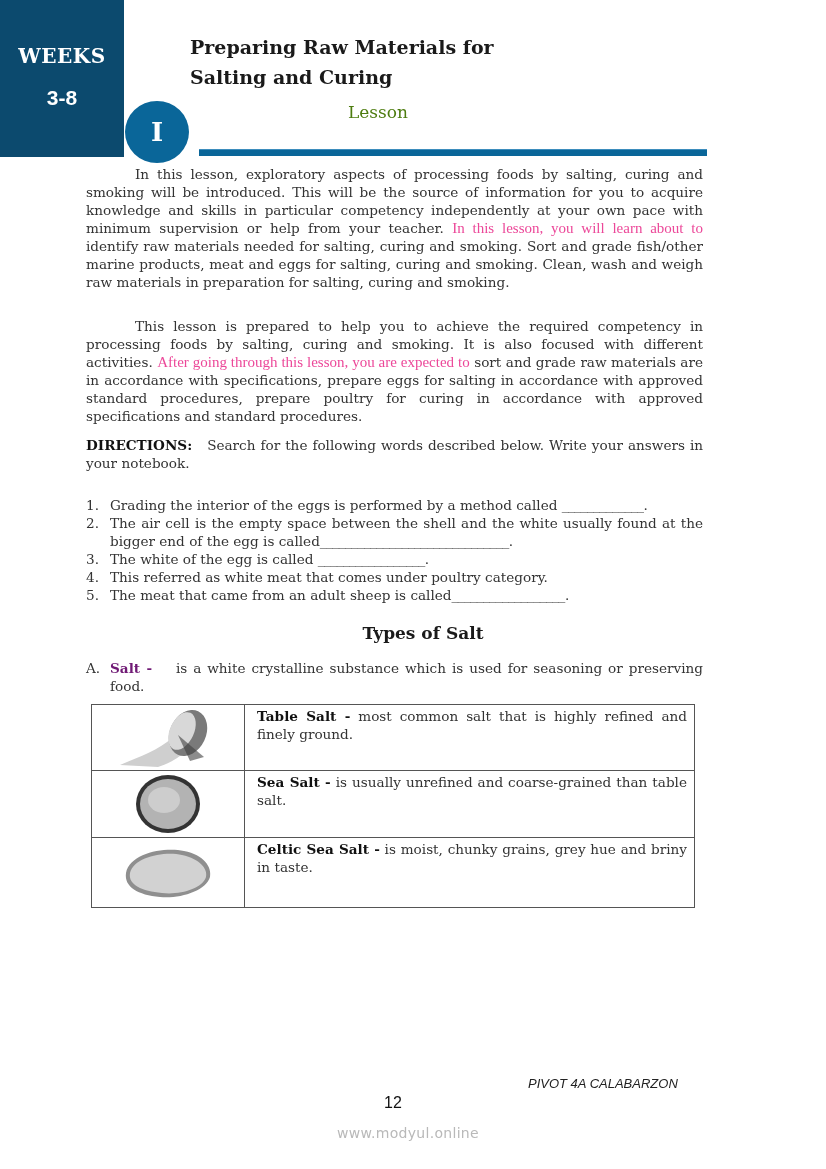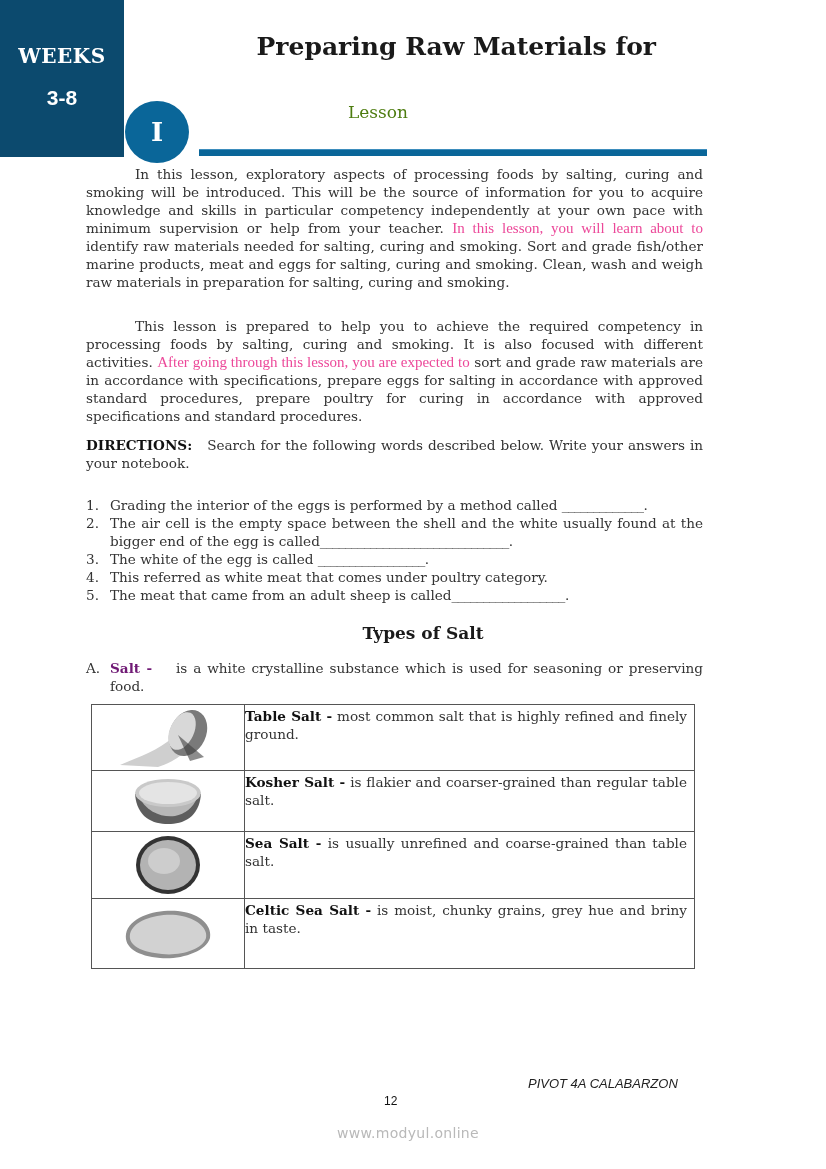--- a/index.html
+++ b/index.html
@@ -20,22 +20,22 @@
       position: absolute; left: 0; right: 0; top: 86px;
       font-family: "Liberation Sans", sans-serif; font-weight: bold; font-size: 21px;
     }
     .lesson-circle {
       position: absolute; left: 125px; top: 101px; width: 64px; height: 62px;
       border-radius: 50%; background: #0a6699; color: #ffffff;
       font-family: "DejaVu Serif", serif; font-weight: bold; font-size: 26px;
       display: flex; align-items: center; justify-content: center;
     }
     .title {
-      position: absolute; left: 190px; width: 466px; top: 32px; text-align: right;
-      font-family: "DejaVu Serif", serif; font-weight: bold; font-size: 25px; line-height: 30px;
+      position: absolute; left: 190px; width: 466px; top: 32px; text-align: left;
+      font-family: "DejaVu Serif", serif; font-weight: bold; font-size: 19px; line-height: 30px;
       color: #1a1a1a;
     }
     .lesson-label {
       position: absolute; left: 300px; width: 156px; top: 102px; text-align: center;
       font-size: 17px; color: #4d7c0f;
     }
     .title-rule {
       position: absolute; left: 199px; top: 149px; width: 508px; height: 6px;
       background: #0a6699; border-top: 1px solid #3d8dbd;
     }
@@ -72,54 +72,55 @@
     .salt-def b { color: #701a75; }
     table.salt-table {
       position: absolute; left: 91px; top: 704px; width: 604px;
       border-collapse: collapse;
     }
     .salt-table td {
       border: 1px solid #555555; vertical-align: top; padding: 0;
     }
     .salt-table td.img-cell { width: 152px; text-align: center; vertical-align: middle; }
     .salt-table td.desc-cell {
-      padding: 2px 7px 0 0; font-size: 13.6px; line-height: 18px; text-align: justify; color: #333;
+      padding: 2px 7px 0 12px; font-size: 13.6px; line-height: 18px; text-align: justify; color: #333;
     }
     .salt-table td.desc-cell b { color: #111; }
     .row-0 { height: 66px; }
     .row-1 { height: 61px; }
     .row-2 { height: 67px; }
     .row-3 { height: 79px; }
     .row-4 { height: 70px; }
     .salt-table svg { display: block; margin: 0 auto; }
     .footer-brand {
       position: absolute; left: 528px; top: 1076px;
       font-family: "Liberation Sans", sans-serif; font-style: italic; font-size: 13px; color: #222;
     }
     .page-num {
       position: absolute; left: 384px; top: 1094px;
-      font-family: "Liberation Sans", sans-serif; font-size: 12px; color: #111;
+      font-family: "Liberation Sans", sans-serif; font-size: 16px; color: #111;
     }
     .watermark {
       position: absolute; left: 337px; top: 1125px;
       font-family: "DejaVu Sans", sans-serif; font-size: 14px; color: #b9b9b9; letter-spacing: 0.3px;
     }
   </style>
 </head>
 <body>
 
 <div class="weeks-box">
   <div class="weeks-label">WEEKS</div>
   <div class="weeks-range">3-8</div>
 </div>
 <div class="lesson-circle">
   <span>I</span>
 </div>
 <div class="title">
   <div>Preparing Raw Materials for</div>
+  <div>Salting and Curing</div>
 </div>
 <div class="lesson-label">Lesson</div>
 <div class="title-rule"></div>
 
 <div class="body-text p1">
   <p><span>In this lesson, exploratory aspects of processing foods by salting, curing and smoking will be introduced. This will be the source of information for you to acquire knowledge and skills in particular competency independently at your own pace with minimum supervision or help from your teacher. </span><span class="dark">In this lesson, you will learn about to</span><span> identify raw materials needed for salting, curing and smoking. Sort and grade fish/other marine products, meat and eggs for salting, curing and smoking. Clean, wash and weigh raw materials in preparation for salting, curing and smoking.</span></p>
 </div>
 <div class="body-text p2">
   <p><span>This lesson is prepared to help you to achieve the required competency in processing foods by salting, curing and smoking. It is also focused with different activities. </span><span class="dark">After going through this lesson, you are expected to</span><span> sort and grade raw materials are in accordance with specifications, prepare eggs for salting in accordance with approved standard procedures, prepare poultry for curing in accordance with approved specifications and standard procedures.</span></p>
 </div>
@@ -162,31 +163,20 @@
       <tr class="row-0">
     <td class="img-cell">
       <svg width="100" height="62" viewBox="0 0 100 62">
         <path d="M2 58 C20 50 40 44 55 30 L70 42 C60 52 50 57 40 60 Z" fill="#cfcfcf"></path>
         <ellipse cx="70" cy="26" rx="18" ry="24" transform="rotate(25 70 26)" fill="#7a7a7a"></ellipse>
         <ellipse cx="64" cy="24" rx="12" ry="20" transform="rotate(25 64 24)" fill="#d8d8d8"></ellipse>
         <path d="M60 28 L72 54 L86 50 Z" fill="#3f3f3f" opacity="0.6"></path>
       </svg>
     </td>
     <td class="desc-cell"><b>Table Salt -</b><span> most common salt that is highly refined and finely ground.</span></td>
-  </tr>
-  <tr class="row-1">
-    <td class="img-cell">
-      <svg width="70" height="50" viewBox="0 0 70 50">
-        <path d="M2 18 C4 42 20 48 35 48 C50 48 66 42 68 18 Z" fill="#5d5d5d"></path>
-        <path d="M6 20 C12 36 30 42 42 40 C52 38 60 32 64 22 Z" fill="#b7b7b7"></path>
-        <ellipse cx="35" cy="17" rx="33" ry="14" fill="#c9c9c9"></ellipse>
-        <ellipse cx="35" cy="17" rx="29" ry="11" fill="#e4e4e4"></ellipse>
-      </svg>
-    </td>
-    <td class="desc-cell"><b>Kosher Salt -</b><span> is flakier and coarser-grained than regular table salt.</span></td>
   </tr>
   <tr class="row-2">
     <td class="img-cell">
       <svg width="68" height="62" viewBox="0 0 68 62">
         <ellipse cx="34" cy="31" rx="32" ry="29" fill="#333333"></ellipse>
         <ellipse cx="34" cy="31" rx="28" ry="25" fill="#b3b3b3"></ellipse>
         <ellipse cx="30" cy="27" rx="16" ry="13" fill="#cdcdcd"></ellipse>
       </svg>
     </td>
     <td class="desc-cell"><b>Sea Salt -</b><span> is usually unrefined and coarse-grained than table salt.</span></td>

